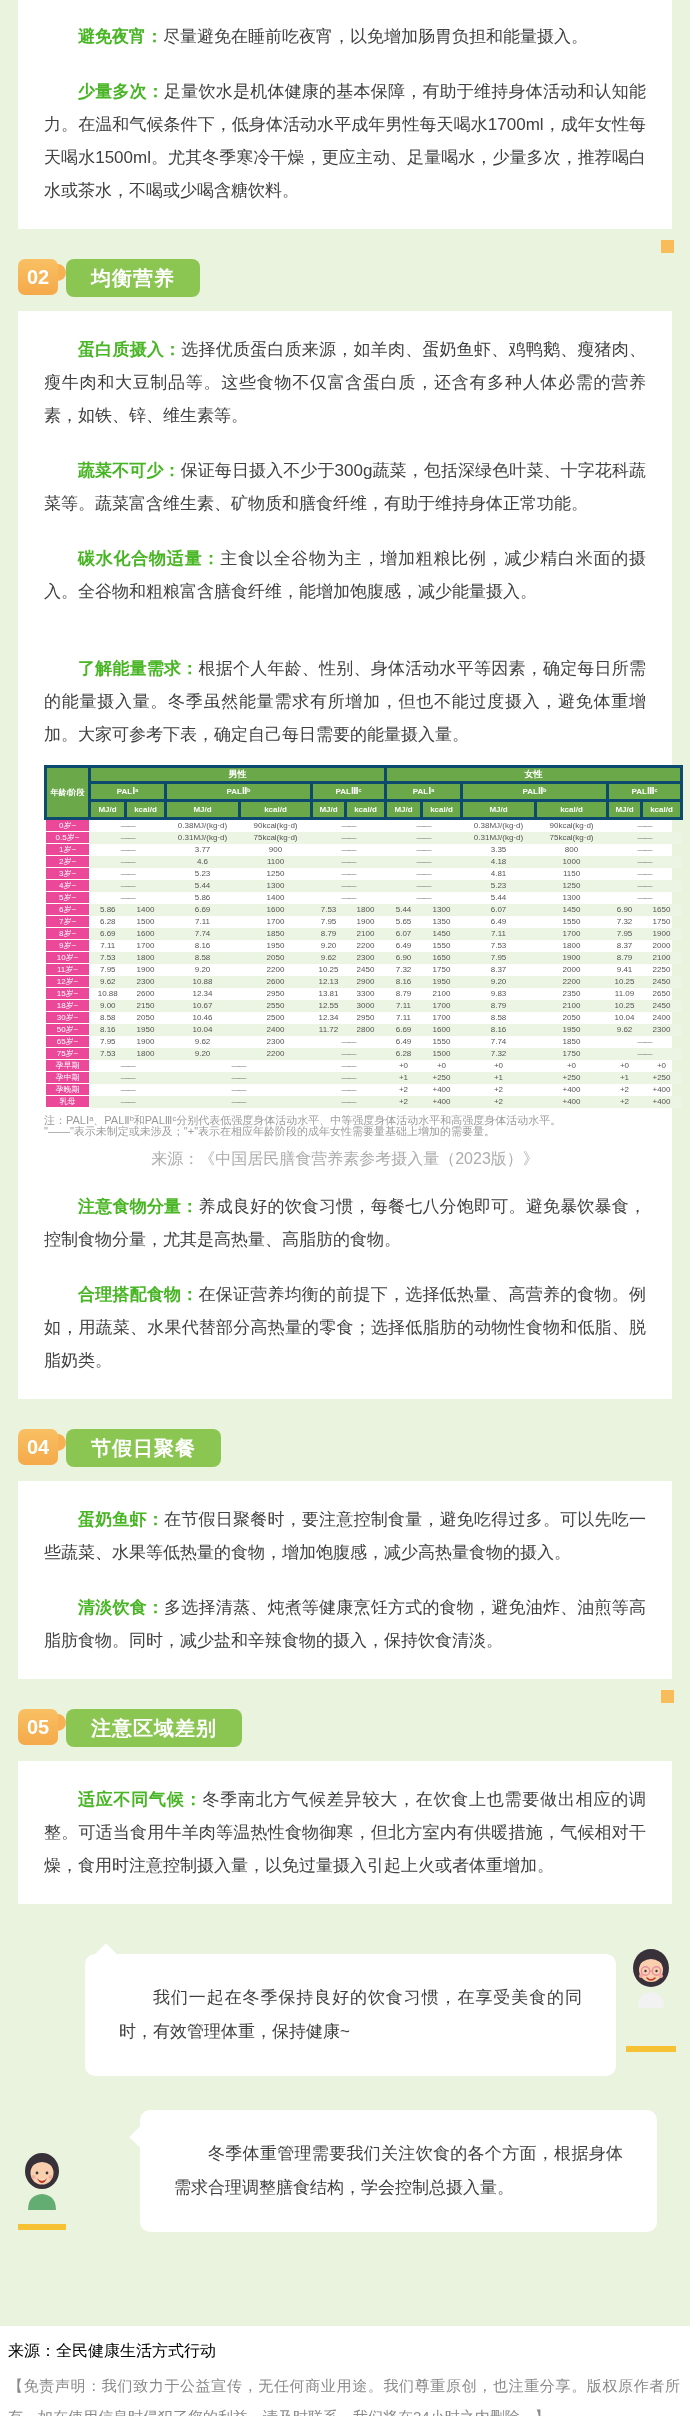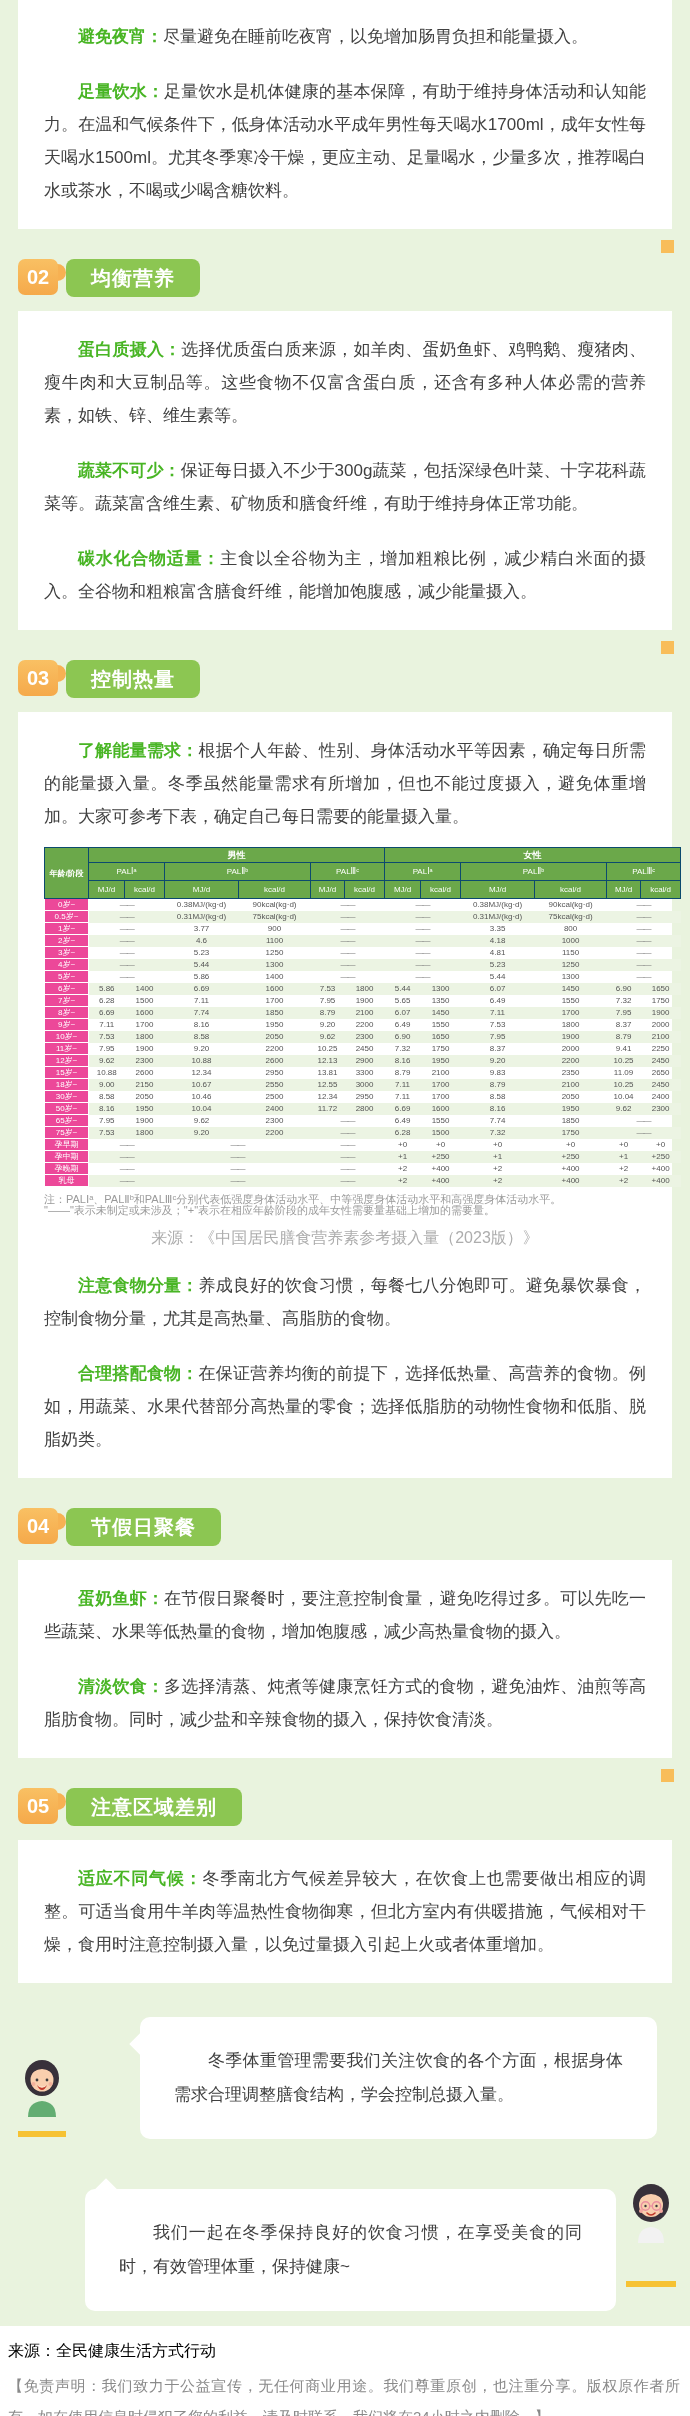--- a/index.html
+++ b/index.html
@@ -21,24 +21,24 @@
     background:linear-gradient(180deg,#f9c063,#f5a94a); border-radius:7px;
     color:#fff; font-weight:700; font-size:20px; text-align:center; line-height:36px; }
   .num-dot { position:absolute; left:31px; top:13px; width:17px; height:17px; background:#f7b153; border-radius:50%; z-index:1; }
   .title-box { position:absolute; left:48px; top:8px; height:38px; z-index:3;
     background:#8cc652; border-radius:8px; color:#fff; font-weight:700; font-size:20px;
     line-height:38px; padding:0 25px; letter-spacing:1px; }
   .corner-square { position:absolute; right:-2px; top:-11px; width:13px; height:13px; background:#f8bd5a; }
 
   
   .energy-table { width:100%; border-collapse:collapse; table-layout:fixed; margin-top:14px; }
-  .energy-table th { background:#6ba84a; color:#fff; border:1px solid #0c4a6e; padding:0;
+  .energy-table th { background:#6ba84a; color:#fff; border:3px solid #0c4a6e; padding:0;
     font-size:9px; font-weight:700; height:15px; text-align:center; overflow:hidden; white-space:nowrap; }
   .energy-table th.th-age { font-size:8px; }
-  .energy-table th.th-pal, .energy-table th.th-unit { font-size:8px; font-weight:400; height:18px; }
+  .energy-table th.th-pal, .energy-table th.th-unit { font-size:8px; font-weight:700; height:18px; }
   .energy-table td { padding:0; height:10px; font-size:8px; color:#555; text-align:center;
     white-space:nowrap; overflow:hidden; }
   .energy-table td.age-cell { background:#ec4899; color:#fff; border:1px solid #ffffff; font-size:8px; }
   .energy-table tr.alt td.val { background:#ecf4e3; }
   .energy-table td.dash { color:#777; letter-spacing:-1px; }
 
   .tnote { font-size:11px; color:#9a9a9a; line-height:11px; margin-top:7px; }
   .tsource { font-size:16px; color:#adadad; text-align:center; margin-top:12px; margin-bottom:2px; }
   .after-table { margin-top:20px; }
 
@@ -61,42 +61,36 @@
   .src-line { font-size:16px; color:#000000; line-height:30px; margin:0; }
   .disclaimer { font-size:15px; color:#8a8a8a; line-height:31px; text-align:justify; margin:4px 0 0 0; }
 </style>
 </head>
 <body>
 
 <div class="green-area">
 
   <div class="card card-first">
     <p class="para"><span class="lbl">避免夜宵：</span><span>尽量避免在睡前吃夜宵，以免增加肠胃负担和能量摄入。</span></p>
-    <p class="para"><span class="lbl">足量饮水：</span><span>足量饮水是机体健康的基本保障，有助于维持身体活动和认知能力。在温和气候条件下，低身体活动水平成年男性每天喝水1700ml，成年女性每天喝水1500ml。尤其冬季寒冷干燥，更应主动、足量喝水，少量多次，推荐喝白水或茶水，不喝或少喝含糖饮料。</span></p>
+    <p class="para"><span class="lbl">少量多次：</span><span>足量饮水是机体健康的基本保障，有助于维持身体活动和认知能力。在温和气候条件下，低身体活动水平成年男性每天喝水1700ml，成年女性每天喝水1500ml。尤其冬季寒冷干燥，更应主动、足量喝水，少量多次，推荐喝白水或茶水，不喝或少喝含糖饮料。</span></p>
   </div>
 
   <div class="sec-header">
     <div class="num-dot"></div>
     <div class="num-badge">02</div>
     <div class="title-box">均衡营养</div>
     <div class="corner-square"></div>
   </div>
 
   <div class="card">
     <p class="para"><span class="lbl">蛋白质摄入：</span><span>选择优质蛋白质来源，如羊肉、蛋奶鱼虾、鸡鸭鹅、瘦猪肉、瘦牛肉和大豆制品等。这些食物不仅富含蛋白质，还含有多种人体必需的营养素，如铁、锌、维生素等。</span></p>
     <p class="para"><span class="lbl">蔬菜不可少：</span><span>保证每日摄入不少于300g蔬菜，包括深绿色叶菜、十字花科蔬菜等。蔬菜富含维生素、矿物质和膳食纤维，有助于维持身体正常功能。</span></p>
     <p class="para"><span class="lbl">碳水化合物适量：</span><span>主食以全谷物为主，增加粗粮比例，减少精白米面的摄入。全谷物和粗粮富含膳食纤维，能增加饱腹感，减少能量摄入。</span></p>
   </div>
 
-  <div class="sec-header">
-    <div class="num-dot"></div>
-    <div class="num-badge">03</div>
-    <div class="title-box">控制热量</div>
-    <div class="corner-square"></div>
-  </div>
 
   <div class="card">
     <p class="para"><span class="lbl">了解能量需求：</span><span>根据个人年龄、性别、身体活动水平等因素，确定每日所需的能量摄入量。冬季虽然能量需求有所增加，但也不能过度摄入，避免体重增加。大家可参考下表，确定自己每日需要的能量摄入量。</span></p>
 
     <table class="energy-table">
       <colgroup>
         <col style="width:44px">
           <col style="width:36px">
           <col style="width:40px">
         <col style="width:74px">
@@ -482,42 +476,20 @@
 
   <div class="sec-header">
     <div class="num-dot"></div>
     <div class="num-badge">05</div>
     <div class="title-box">注意区域差别</div>
     <div class="corner-square"></div>
   </div>
 
   <div class="card">
     <p class="para"><span class="lbl">适应不同气候：</span><span>冬季南北方气候差异较大，在饮食上也需要做出相应的调整。可适当食用牛羊肉等温热性食物御寒，但北方室内有供暖措施，气候相对干燥，食用时注意控制摄入量，以免过量摄入引起上火或者体重增加。</span></p>
-  </div>
-
-  <div class="bubble-sec bubble-sec1">
-    <div class="avatar-wrap1">
-      <svg width="48" height="60" viewBox="0 0 48 60">
-        <ellipse cx="24" cy="21" rx="17" ry="18" fill="#38313a"></ellipse>
-        <circle cx="24" cy="23" r="11.5" fill="#f9cfae"></circle>
-        <path d="M9 22 Q10 6 24 5 Q38 6 39 22 Q33 12 24 12 Q15 12 9 22 Z" fill="#38313a"></path>
-        <circle cx="19" cy="23" r="1.4" fill="#3a3a3a"></circle>
-        <circle cx="29" cy="23" r="1.4" fill="#3a3a3a"></circle>
-        <circle cx="15.5" cy="27" r="2" fill="#f3b19b"></circle>
-        <circle cx="32.5" cy="27" r="2" fill="#f3b19b"></circle>
-        <path d="M19 28 Q24 34 29 28 Q27 33 24 33 Q21 33 19 28 Z" fill="#c0392b"></path>
-        <path d="M19 28.6 Q24 31 29 28.6 L28 28.8 Q24 30 20 28.8 Z" fill="#ffffff"></path>
-        <path d="M10 60 Q10 45 24 44 Q38 45 38 60 Z" fill="#63ad72"></path>
-      </svg>
-      <div class="yline"></div>
-    </div>
-    <div class="bubble">
-      <div class="tail tail1"></div>
-      <span>冬季体重管理需要我们关注饮食的各个方面，根据身体需求合理调整膳食结构，学会控制总摄入量。</span>
-    </div>
   </div>
 
   <div class="bubble-sec bubble-sec2">
     <div class="avatar-wrap2">
       <svg width="50" height="62" viewBox="0 0 50 62">
         <ellipse cx="25" cy="22" rx="18" ry="19" fill="#38313a"></ellipse>
         <circle cx="25" cy="24" r="12" fill="#f9cfae"></circle>
         <path d="M9 24 Q10 6 25 5 Q40 6 41 24 Q34 13 25 13 Q16 13 9 24 Z" fill="#38313a"></path>
         <circle cx="19.5" cy="25" r="4.2" fill="none" stroke="#e98f9f" stroke-width="1.4"></circle>
         <circle cx="30.5" cy="25" r="4.2" fill="none" stroke="#e98f9f" stroke-width="1.4"></circle>
@@ -530,18 +502,40 @@
         <path d="M12 62 Q12 47 25 46 Q38 47 38 62 Z" fill="#f2f2f2"></path>
       </svg>
       <div class="yline yline2"></div>
     </div>
     <div class="bubble">
       <div class="tail tail2"></div>
       <span>我们一起在冬季保持良好的饮食习惯，在享受美食的同时，有效管理体重，保持健康~</span>
     </div>
   </div>
 
+  <div class="bubble-sec bubble-sec1">
+    <div class="avatar-wrap1">
+      <svg width="48" height="60" viewBox="0 0 48 60">
+        <ellipse cx="24" cy="21" rx="17" ry="18" fill="#38313a"></ellipse>
+        <circle cx="24" cy="23" r="11.5" fill="#f9cfae"></circle>
+        <path d="M9 22 Q10 6 24 5 Q38 6 39 22 Q33 12 24 12 Q15 12 9 22 Z" fill="#38313a"></path>
+        <circle cx="19" cy="23" r="1.4" fill="#3a3a3a"></circle>
+        <circle cx="29" cy="23" r="1.4" fill="#3a3a3a"></circle>
+        <circle cx="15.5" cy="27" r="2" fill="#f3b19b"></circle>
+        <circle cx="32.5" cy="27" r="2" fill="#f3b19b"></circle>
+        <path d="M19 28 Q24 34 29 28 Q27 33 24 33 Q21 33 19 28 Z" fill="#c0392b"></path>
+        <path d="M19 28.6 Q24 31 29 28.6 L28 28.8 Q24 30 20 28.8 Z" fill="#ffffff"></path>
+        <path d="M10 60 Q10 45 24 44 Q38 45 38 60 Z" fill="#63ad72"></path>
+      </svg>
+      <div class="yline"></div>
+    </div>
+    <div class="bubble">
+      <div class="tail tail1"></div>
+      <span>冬季体重管理需要我们关注饮食的各个方面，根据身体需求合理调整膳食结构，学会控制总摄入量。</span>
+    </div>
+  </div>
+
 </div>
 
 <div class="footer">
   <p class="src-line">来源：全民健康生活方式行动</p>
   <p class="disclaimer">【免责声明：我们致力于公益宣传，无任何商业用途。我们尊重原创，也注重分享。版权原作者所有，如在使用信息时侵犯了您的利益，请及时联系，我们将在24小时之内删除。】</p>
 </div>
 
 </body></html>

